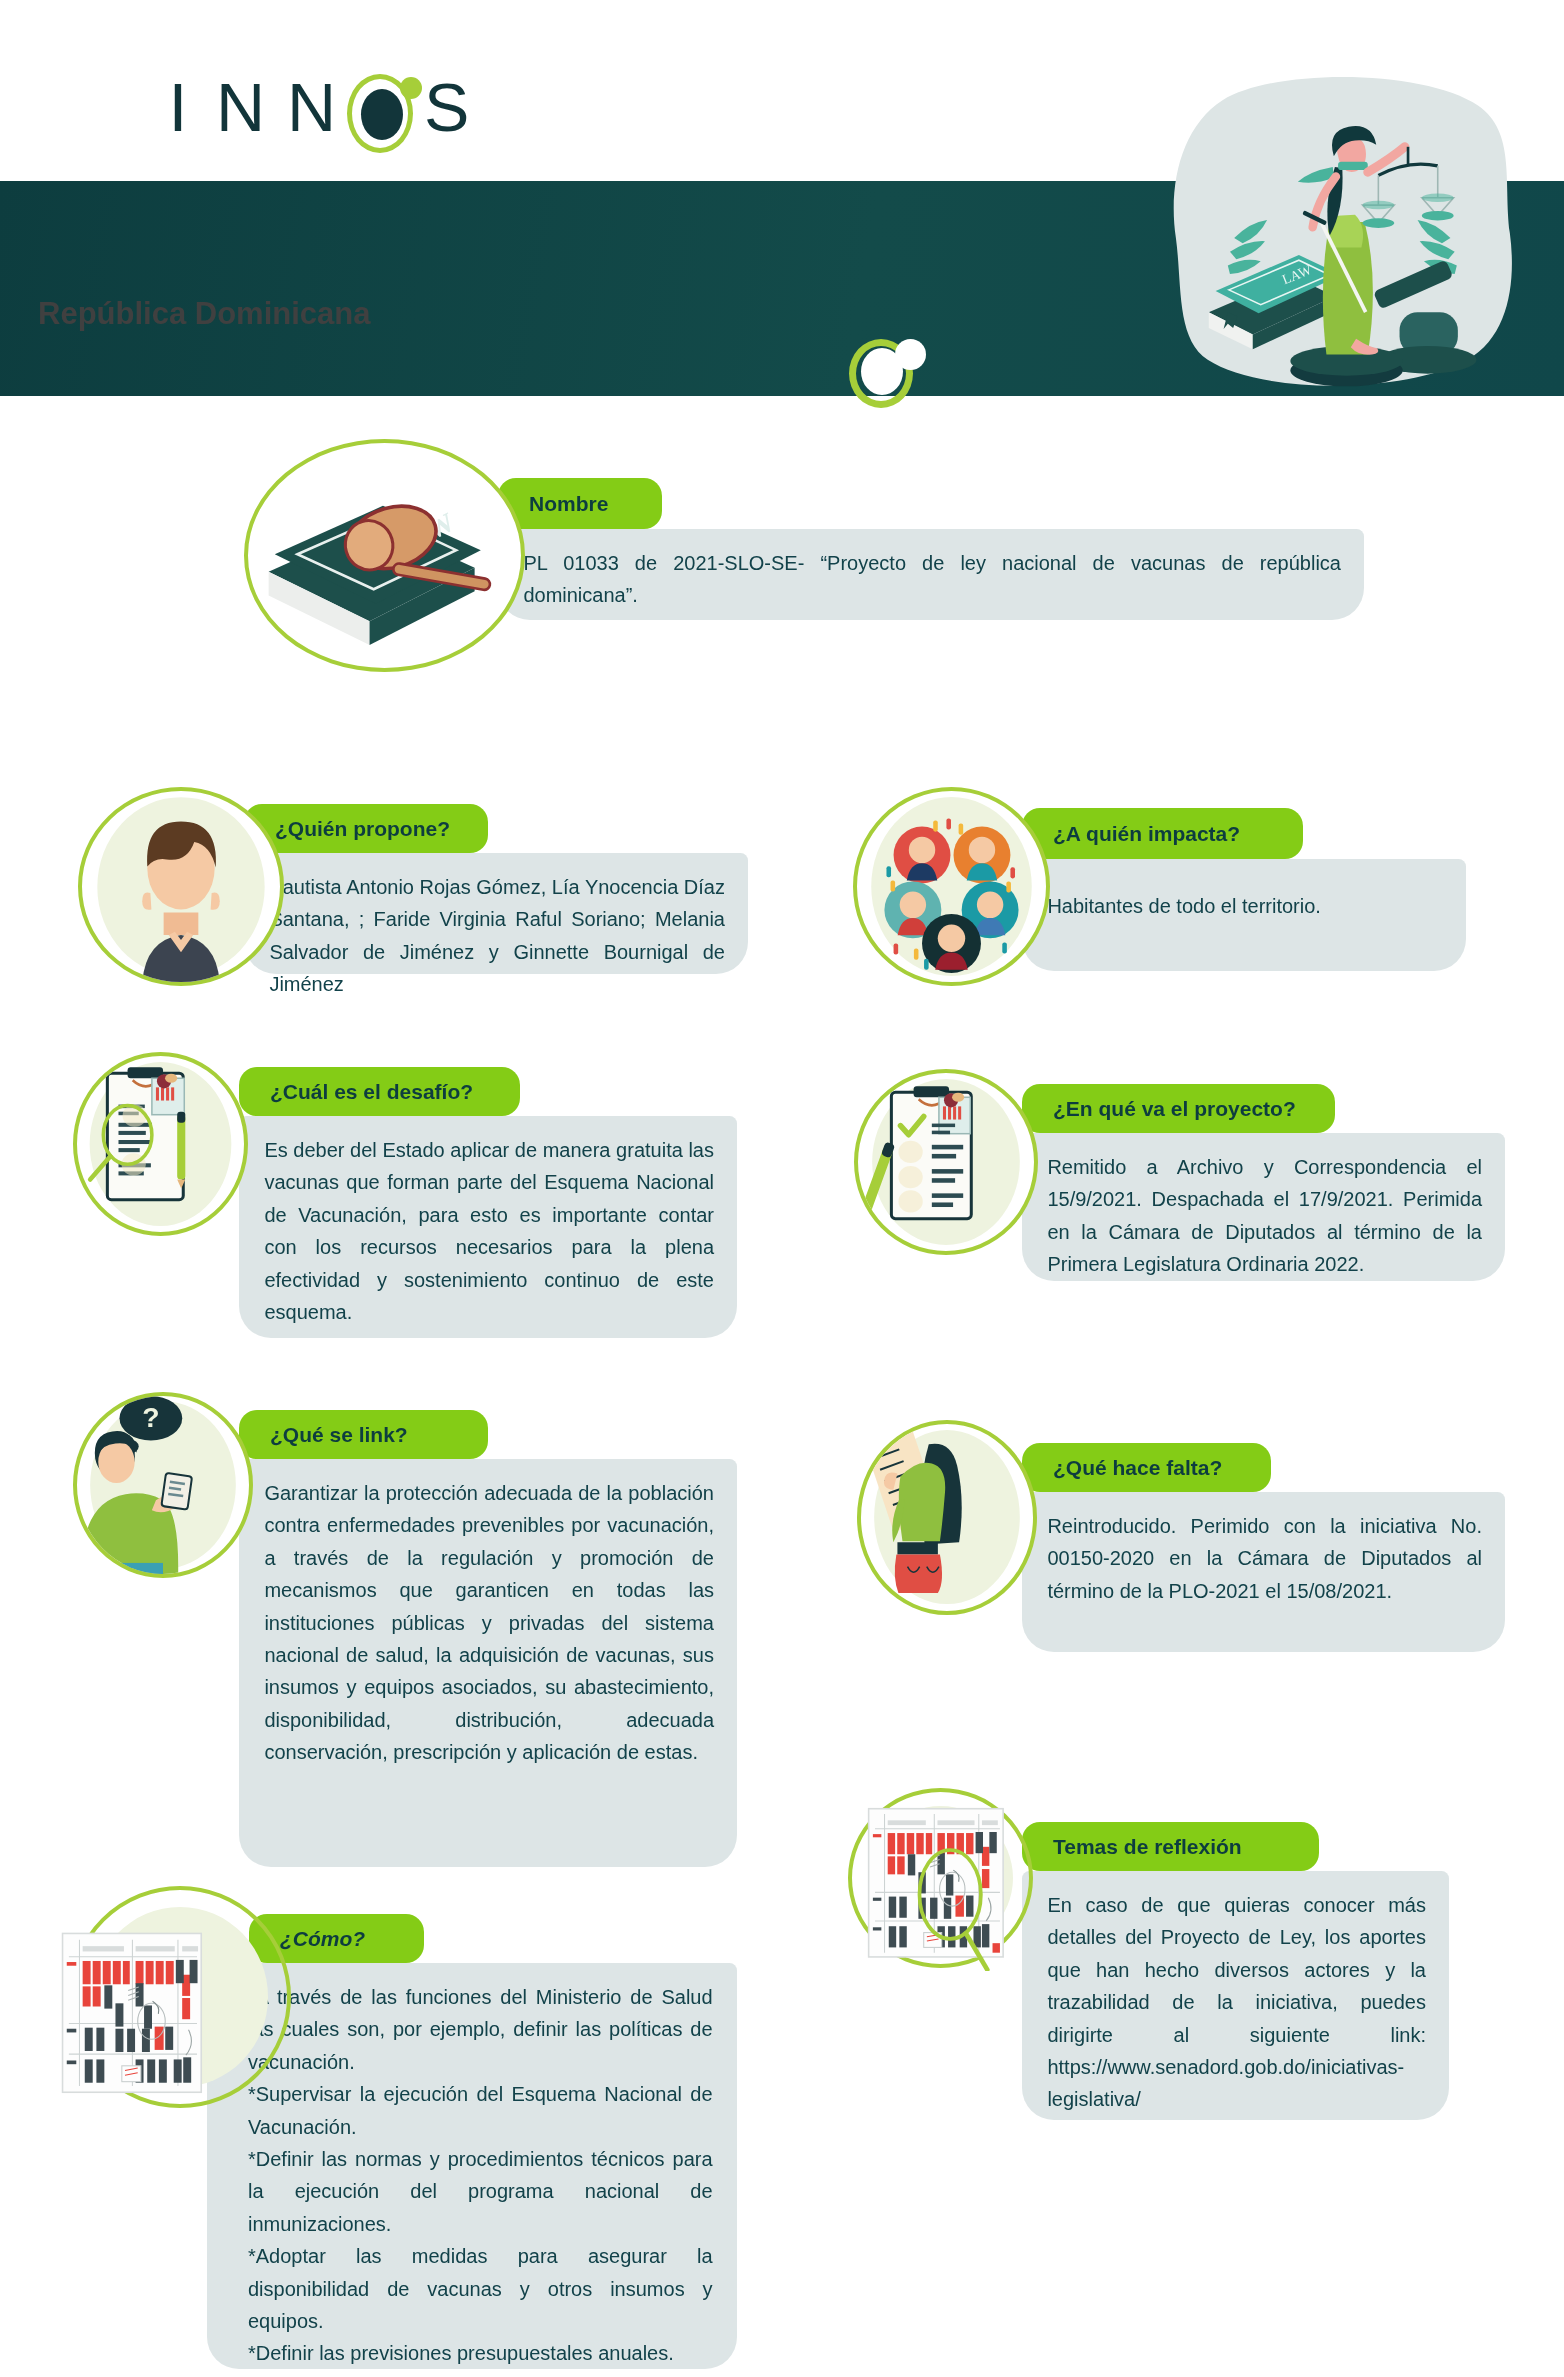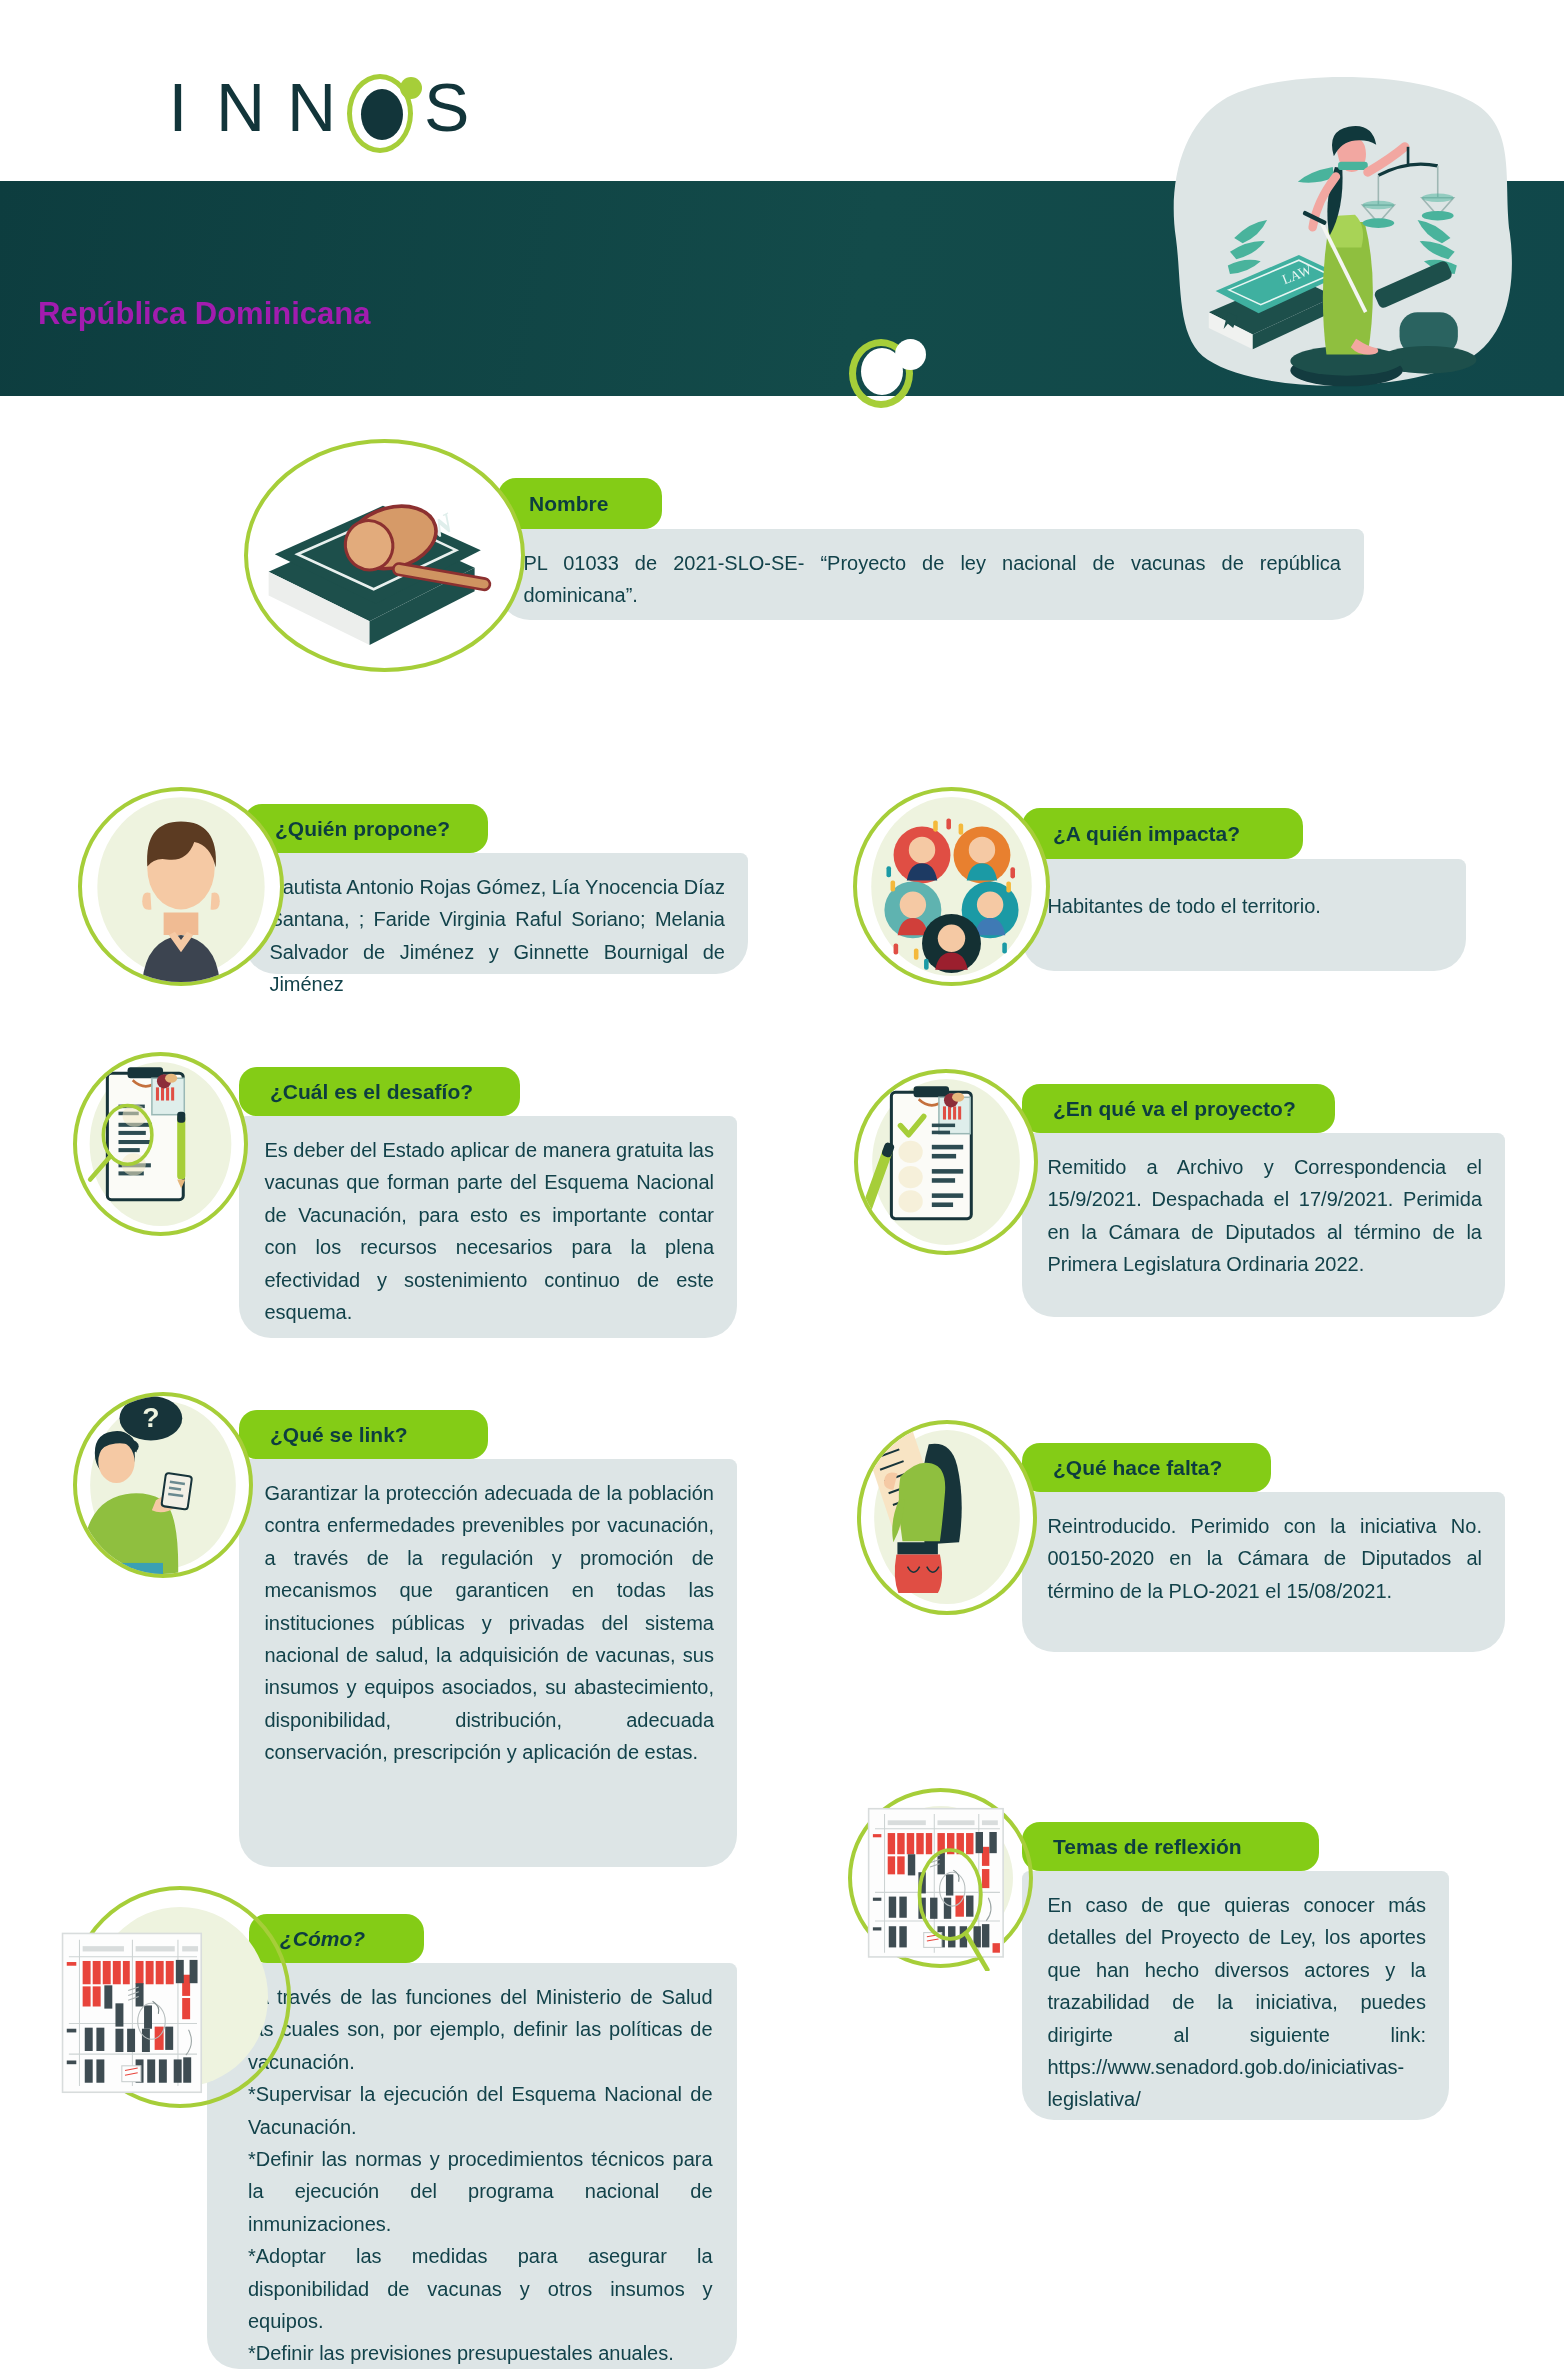--- a/index.html
+++ b/index.html
@@ -39,21 +39,21 @@
     position:absolute; left:0; top:181px; width:1564px; height:215px;
     background: linear-gradient(100deg,#0d3d3f 0%, #134b4a 55%, #10474a 100%);
   }
   #header-title {
     position:absolute; left:38px; top:216px; width:1007px;
     color:#ffffff; font-family:"Liberation Serif", serif;
     font-size:55px; font-weight:700; letter-spacing:-0.3px; line-height:1.05;
   }
   #header-sub {
     position:absolute; left:38px; top:297px; width:848px;
-    color:#a21caf; font-size:31px; font-weight:700; line-height:1.1;
+    color:#404040; font-size:31px; font-weight:700; line-height:1.1;
   }
 
   
   #hdr-ring {
     position:absolute; left:849px; top:339px; width:64px; height:69px;
     border:7.4px solid #a6ce39; border-radius:50%; z-index:6;
   }
   #hdr-ring-inner {
     position:absolute; left:861px; top:348px; width:42px; height:47px;
     background:#ffffff; border-radius:50%; z-index:7;
@@ -373,21 +373,21 @@
             <rect x="40" y="150" width="20" height="150" rx="8" fill="#a6ce39"></rect>
             <rect x="40" y="140" width="20" height="28" rx="8" fill="#17343a"></rect>
             <path d="M40 300 l10 22 l10 -22 z" fill="#e6b77d"></path>
           </g>
         </g>
       </svg>
     </div>
     <div class="pill" style="left:1022px; top:1084px; width:313px; height:49px;">
       <span>¿En qué va el proyecto?</span>
     </div>
-    <div class="body-box" style="left:1022px; top:1133px; width:483px; height:184px;">
+    <div class="body-box" style="left:1022px; top:1133px; width:483px; height:148px;">
       <p>Remitido a Archivo y Correspondencia el 15/9/2021. Despachada el 17/9/2021. Perimida en la Cámara de Diputados al término de la Primera Legislatura Ordinaria 2022.</p>
     </div>
   </div>
 
   <div class="card">
     <div class="ring" style="left:73px; top:1392px; width:180px; height:186px;">
       <div class="inner-disc"></div>
       <svg class="illo" viewBox="0 0 340 352" aria-hidden="true">
         <ellipse cx="170" cy="176" rx="144" ry="166" fill="#eef3df"></ellipse>
         <g fill="#17343a">

